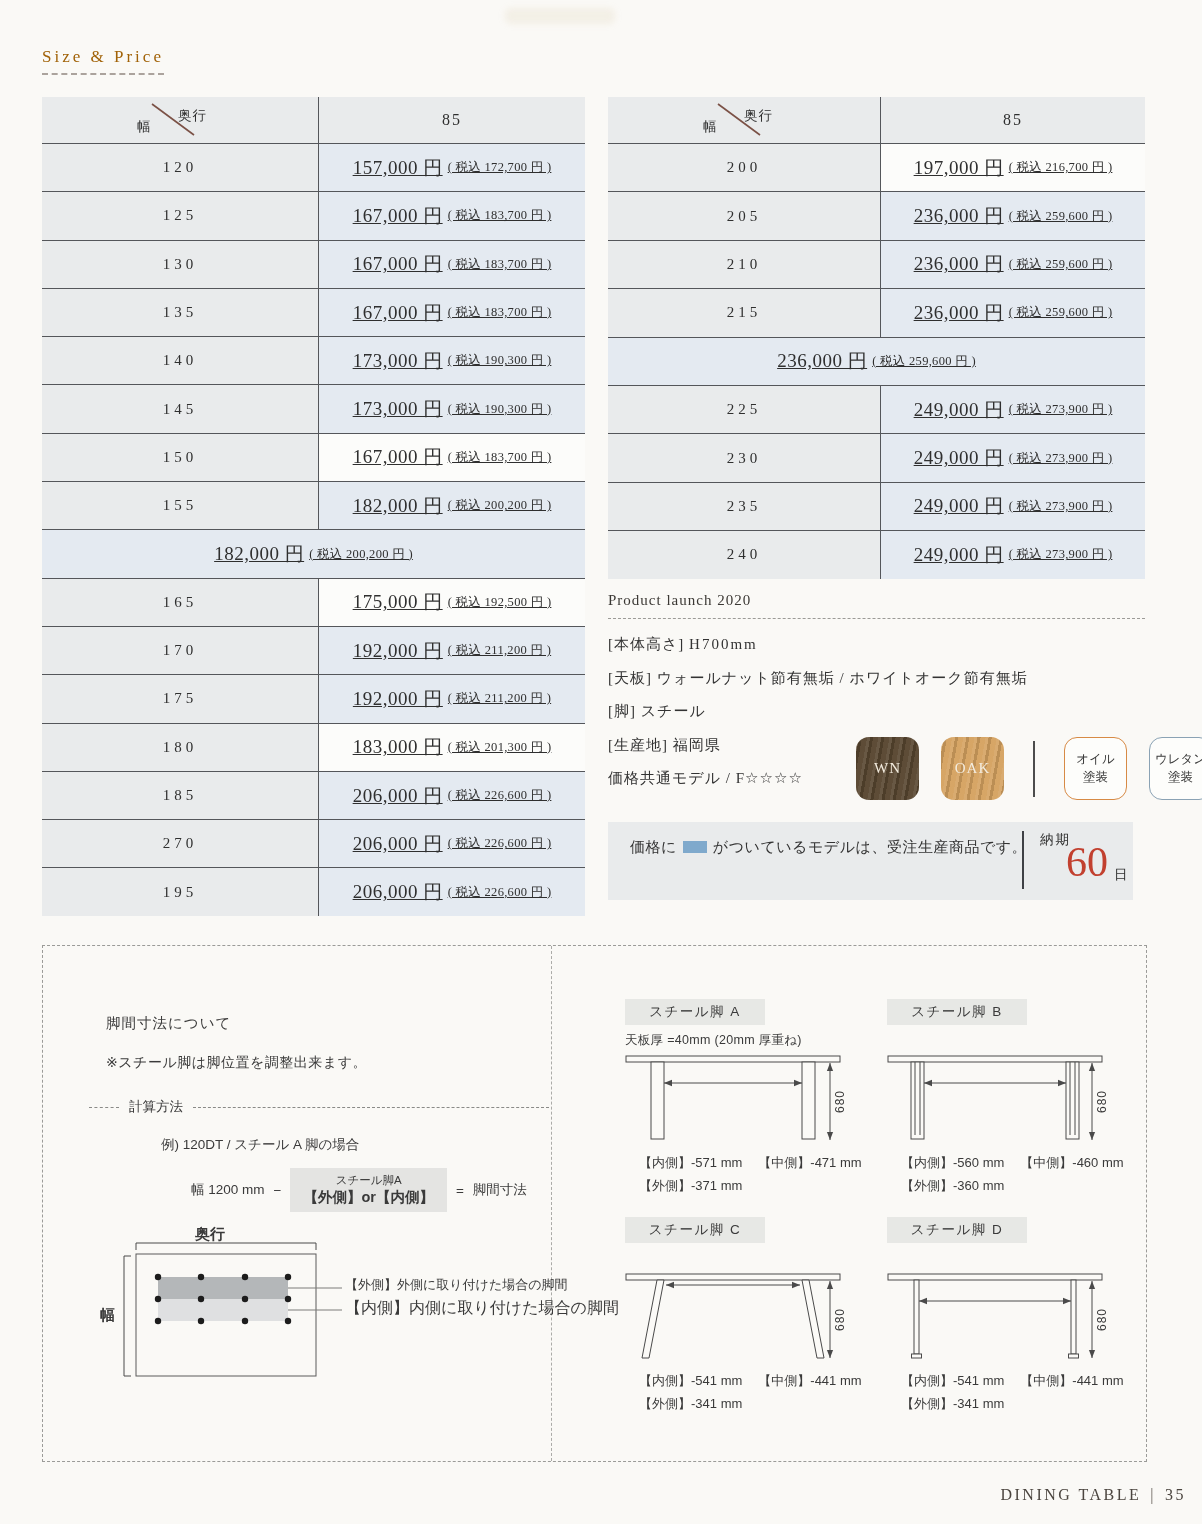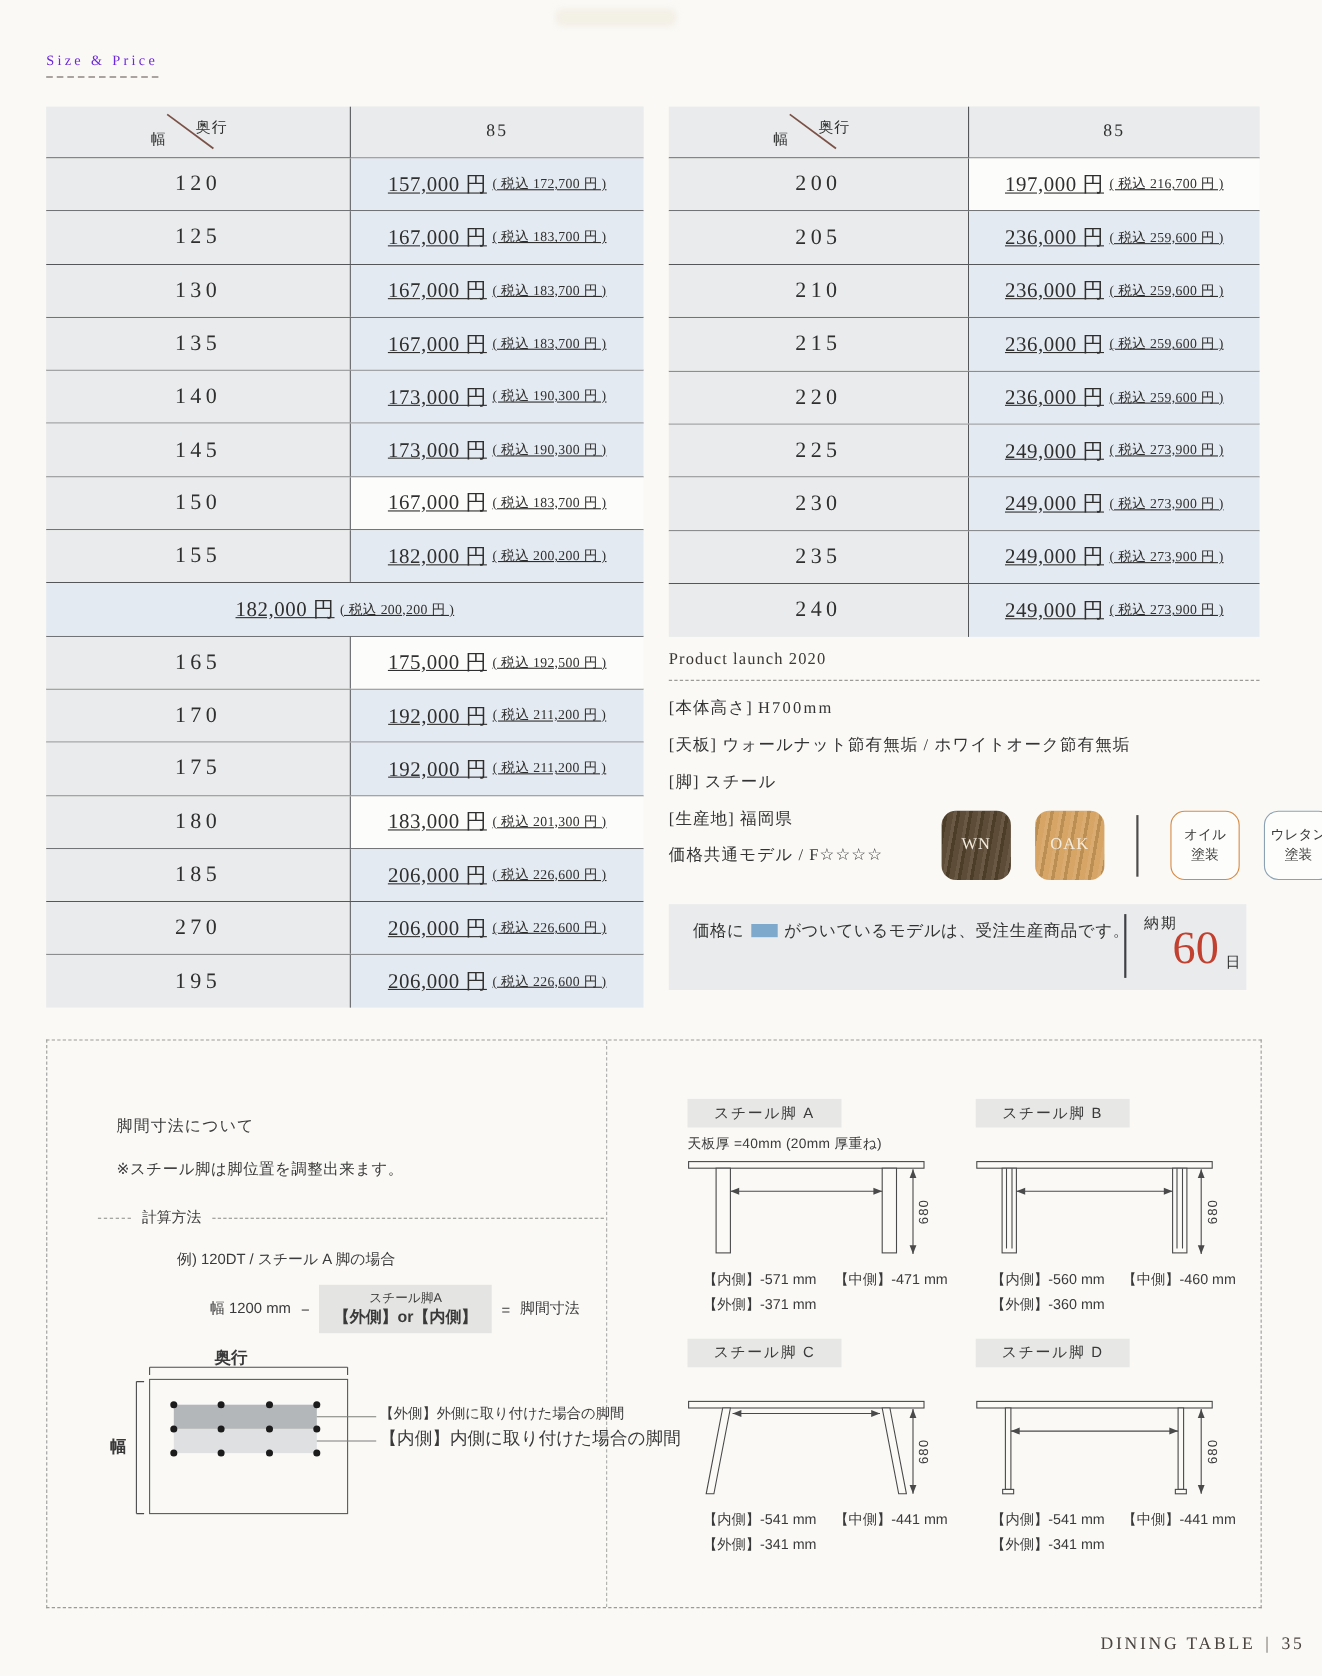--- a/index.html
+++ b/index.html
@@ -15,41 +15,41 @@
   html,body{margin:0;padding:0;}
   body{
     width:1202px;height:1524px;position:relative;overflow:hidden;
     background:var(--page);color:var(--ink);
     font-family:var(--serif);
   }
   .abs{position:absolute;}
 
   
   #size-price{
-    left:42px;top:47px;font-size:13px;letter-spacing:3px;color:#6d28d9;
+    left:42px;top:47px;font-size:17px;letter-spacing:3px;color:#a16207;
     padding-bottom:6px;border-bottom:2px dashed #aba39d;
   }
   #scan-artifact{left:505px;top:8px;width:110px;height:16px;background:rgba(214,192,148,.16);
     border-radius:6px;filter:blur(3px);}
 
   
   .p-table{position:absolute;top:97px;}
   #table-left{left:42px;width:543px;}
   #table-right{left:608px;width:537px;}
   .p-head{display:flex;height:46px;background:var(--cellgray);}
   .hw{width:276px;position:relative;border-right:1px solid var(--line);}
   #table-right .hw{width:272px;}
   .hw svg{position:absolute;left:0;top:0;}
   .lbl-depth{position:absolute;left:136px;top:10px;font-size:13.5px;letter-spacing:1px;}
   .lbl-width{position:absolute;left:95px;top:21px;font-size:13.5px;letter-spacing:1px;}
   .hc{flex:1;display:flex;align-items:center;justify-content:center;font-size:16px;letter-spacing:2px;background:var(--cellgray);}
   .p-row{display:flex;height:47.3px;border-top:1px solid var(--line);}
   #table-right .p-row{height:47.4px;}
   .w-cell{width:276px;background:var(--cellgray);border-right:1px solid var(--line);
-    display:flex;align-items:center;justify-content:center;font-size:20px;letter-spacing:4px;}
+    display:flex;align-items:center;justify-content:center;font-size:15px;letter-spacing:4px;}
   #table-right .w-cell{width:272px;}
   .price-cell{flex:1;display:flex;align-items:center;justify-content:center;text-decoration:underline;}
   .price-main{font-size:19px;letter-spacing:.5px;}
   .price-tax{font-size:12.5px;margin-left:5px;letter-spacing:.3px;}
   .mto{background:var(--cellblue);}
   .std{background:var(--cellwhite);}
 
   
   #launch{left:608px;top:592px;width:537px;font-size:15px;letter-spacing:1px;
     padding-bottom:9px;border-bottom:1.5px dashed #9c9b97;color:#3b3834;}
@@ -281,21 +281,20 @@
         </div>
       </div>
       <div class="p-row">
         <div class="w-cell">215</div>
         <div class="price-cell mto">
           <span class="price-main">236,000 円</span>
           <span class="price-tax">( 税込 259,600 円 )</span>
         </div>
       </div>
       <div class="p-row">
-        <div class="w-cell">220</div>
         <div class="price-cell mto">
           <span class="price-main">236,000 円</span>
           <span class="price-tax">( 税込 259,600 円 )</span>
         </div>
       </div>
       <div class="p-row">
         <div class="w-cell">225</div>
         <div class="price-cell mto">
           <span class="price-main">249,000 円</span>
           <span class="price-tax">( 税込 273,900 円 )</span>

